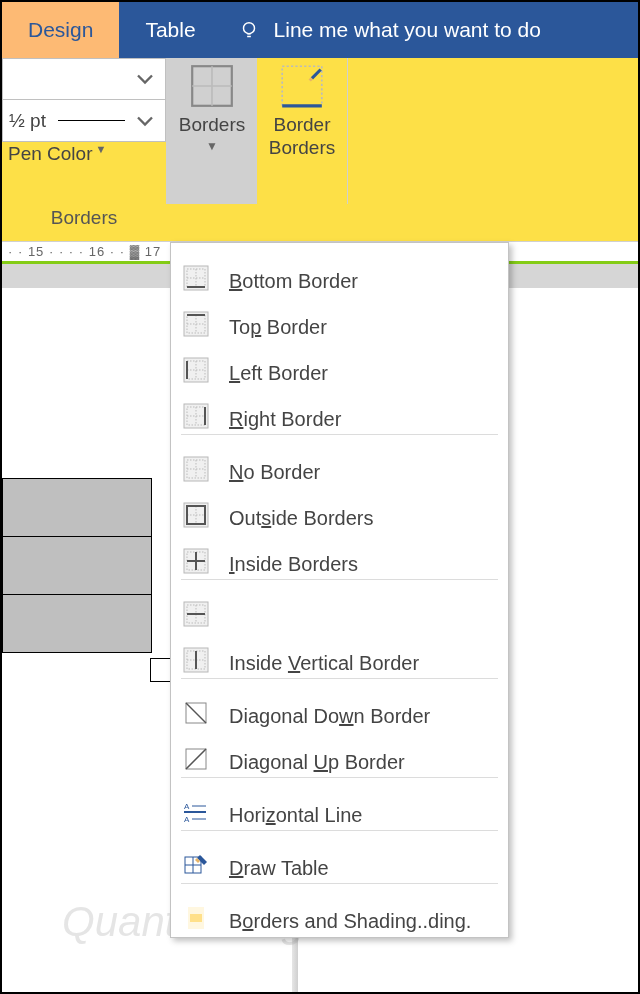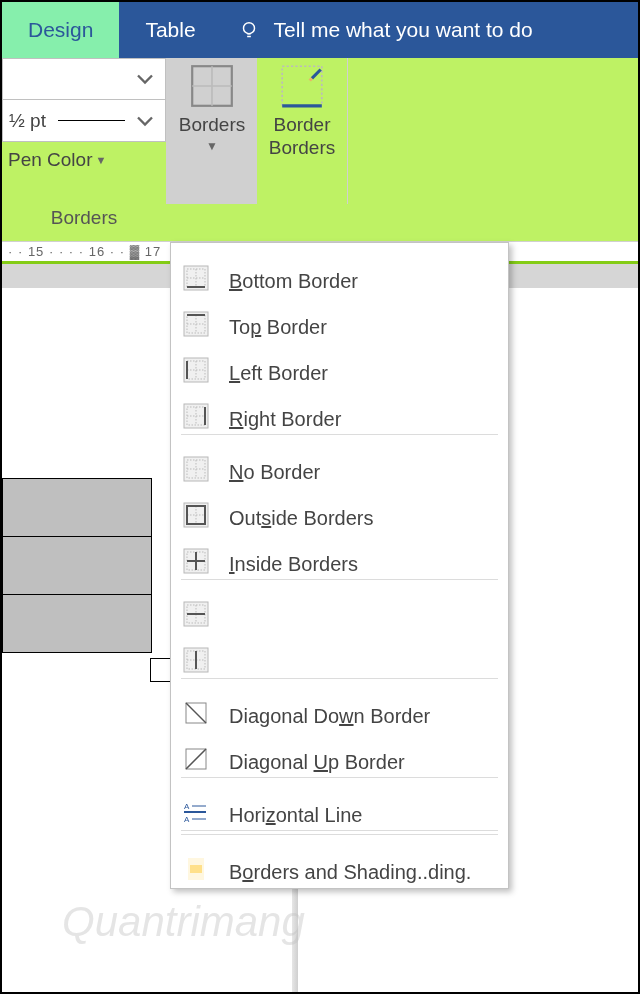--- a/index.html
+++ b/index.html
@@ -2,33 +2,33 @@
 <html><head>
 <meta charset="utf-8">
 <style>
   * { box-sizing: border-box; }
   html, body { margin:0; padding:0; font-family: "Segoe UI", Arial, sans-serif; font-size:16px; background:#fff; }
   .frame { width:640px; height:994px; border:2px solid #000; position:relative; overflow:hidden; background:#fff; }
 
   
   .titlebar { height:56px; background:#2b579a; display:flex; align-items:stretch; }
   .tab { display:flex; align-items:center; padding:0 26px; font-size:21px; color:#fff; cursor:pointer; }
-  .tab.active { background:#86efac; color:#2b579a; }
+  .tab.active { background:#fdba74; color:#2b579a; }
   .tellme { display:flex; align-items:center; gap:14px; padding:0 16px; color:#fff; font-size:21px; flex:1; }
   .bulb-icon { width:22px; height:22px; }
 
   
-  .ribbon { height:184px; background:#bef264; border-bottom:1px solid #d0d0d0; position:relative; }
+  .ribbon { height:184px; background:#fde047; border-bottom:1px solid #d0d0d0; position:relative; }
   .ribbon-inner { display:flex; height:146px; }
   .left-controls { width:164px; display:flex; flex-direction:column; }
   .ctrl-row { height:42px; border:1px solid #c0c0c0; background:#fff; display:flex; align-items:center; justify-content:flex-end; padding-right:6px; }
   .ctrl-row + .ctrl-row { margin-top:0; }
   .chev { width:28px; height:28px; }
   .pt-fraction { font-size:19px; color:#444; padding:0 6px; }
-  .pen-color { height:36px; display:flex; align-items:center; padding-left:5px; color:#444; font-size:19px; border:1px solid transparent; }
+  .pen-color { height:36px; display:flex; align-items:flex-start; padding-left:5px; color:#444; font-size:19px; border:1px solid transparent; }
   .pen-color .dd { font-size:11px; margin-left:3px; color:#666; }
   .group-sep { width:1px; background:#d0d0d0; }
   .big-btn { width:90px; display:flex; flex-direction:column; align-items:center; justify-content:flex-start; padding-top:6px; cursor:pointer; font-size:19px; color:#444; text-align:center; line-height:1.2; }
   .big-btn.active { background:#d0d0d0; }
   .big-icon { width:44px; height:44px; margin-bottom:6px; }
   .big-btn .dd { font-size:12px; color:#666; margin-top:2px; }
   .group-label { position:absolute; left:0; width:164px; bottom:12px; text-align:center; font-size:19px; color:#555; }
 
   
   .ruler { height:22px; background:#fff; border-bottom:3px solid #84cc16; font-size:13px; color:#666; padding-left:6px; display:flex; align-items:center; overflow:hidden; white-space:nowrap; letter-spacing:1px; }
@@ -57,21 +57,21 @@
 <div class="frame">
 
   <div class="titlebar">
     <div class="tab active">Design</div>
     <div class="tab">Table</div>
     <div class="tellme">
       <svg class="bulb-icon" viewBox="0 0 24 24" fill="none" stroke="#fff" stroke-width="1.6">
           <circle cx="12" cy="10" r="6"></circle>
           <path d="M10 16h4M10 19h4"></path>
         </svg>
-      <span>Tell me what you want to do</span>
+      <span>Line me what you want to do</span>
     </div>
   </div>
 
   <div class="ribbon">
     <div class="ribbon-inner">
       <div class="left-controls">
         <div class="ctrl-row">
           <svg class="chev" viewBox="0 0 24 24" fill="none" stroke="#666" stroke-width="2">
               <path d="M6 9l6 6 6-6"></path>
             </svg>
@@ -236,20 +236,21 @@
       <div class="menu-item">
         <span class="menu-icon-box">
           <svg viewBox="0 0 28 28" width="28" height="28">
             <rect x="2" y="2" width="24" height="24" fill="#f0f0f0" stroke="#b8b8b8" stroke-width="1"></rect>
             <rect x="5" y="5" width="18" height="18" stroke="#bbb" stroke-width="1" stroke-dasharray="1.5 1.5" fill="none"></rect>
             <line x1="14" y1="5" x2="14" y2="23" stroke="#bbb" stroke-width="1" stroke-dasharray="1.5 1.5" fill="none"></line>
             <line x1="5" y1="14" x2="23" y2="14" stroke="#bbb" stroke-width="1" stroke-dasharray="1.5 1.5" fill="none"></line>
             <line x1="14" y1="5" x2="14" y2="23" stroke="#555" stroke-width="2"></line>
           </svg>
         </span>
+        <span>Inside <span class="und">V</span>ertical Border</span>
       </div>
       <div class="menu-sep"></div>
       <div class="menu-item">
         <span class="menu-icon-box">
           <svg viewBox="0 0 28 28" width="28" height="28">
             <rect x="4" y="4" width="20" height="20" fill="none" stroke="#888"></rect>
             <line x1="4" y1="4" x2="24" y2="24" stroke="#555" stroke-width="1.5"></line>
           </svg>
         </span>
         <span>Diagonal Do<span class="und">w</span>n Border</span>
@@ -270,20 +271,32 @@
             <text x="2" y="11" font-size="8" fill="#2b579a">A</text>
             <line x1="10" y1="8" x2="24" y2="8" stroke="#2b579a"></line>
             <line x1="2" y1="14" x2="24" y2="14" stroke="#2b579a" stroke-width="2"></line>
             <text x="2" y="24" font-size="8" fill="#2b579a">A</text>
             <line x1="10" y1="21" x2="24" y2="21" stroke="#2b579a"></line>
           </svg>
         </span>
         <span>Hori<span class="und">z</span>ontal Line</span>
       </div>
       <div class="menu-sep"></div>
+      <div class="menu-item">
+        <span class="menu-icon-box">
+          <svg viewBox="0 0 28 28" width="28" height="28">
+            <rect x="3" y="6" width="16" height="16" fill="none" stroke="#2b579a"></rect>
+            <line x1="3" y1="14" x2="19" y2="14" stroke="#2b579a"></line>
+            <line x1="11" y1="6" x2="11" y2="22" stroke="#2b579a"></line>
+            <path d="M18 4 L25 11 L22 14 L15 7 Z" fill="#2b579a"></path>
+            <path d="M15 7 L13 9 L16 12 L18 10 Z" fill="#e8b568"></path>
+          </svg>
+        </span>
+        <span><span class="und">D</span>raw Table</span>
+      </div>
       <div class="menu-sep"></div>
       <div class="menu-item">
         <span class="menu-icon-box">
           <svg viewBox="0 0 28 28" width="28" height="28">
             <rect x="6" y="3" width="16" height="22" fill="#fff7e0" stroke="#c9a double"></rect>
             <rect x="8" y="10" width="12" height="8" fill="#ffe08a"></rect>
           </svg>
         </span>
         <span>B<span class="und">o</span>rders and Shading..ding.</span>
       </div>

